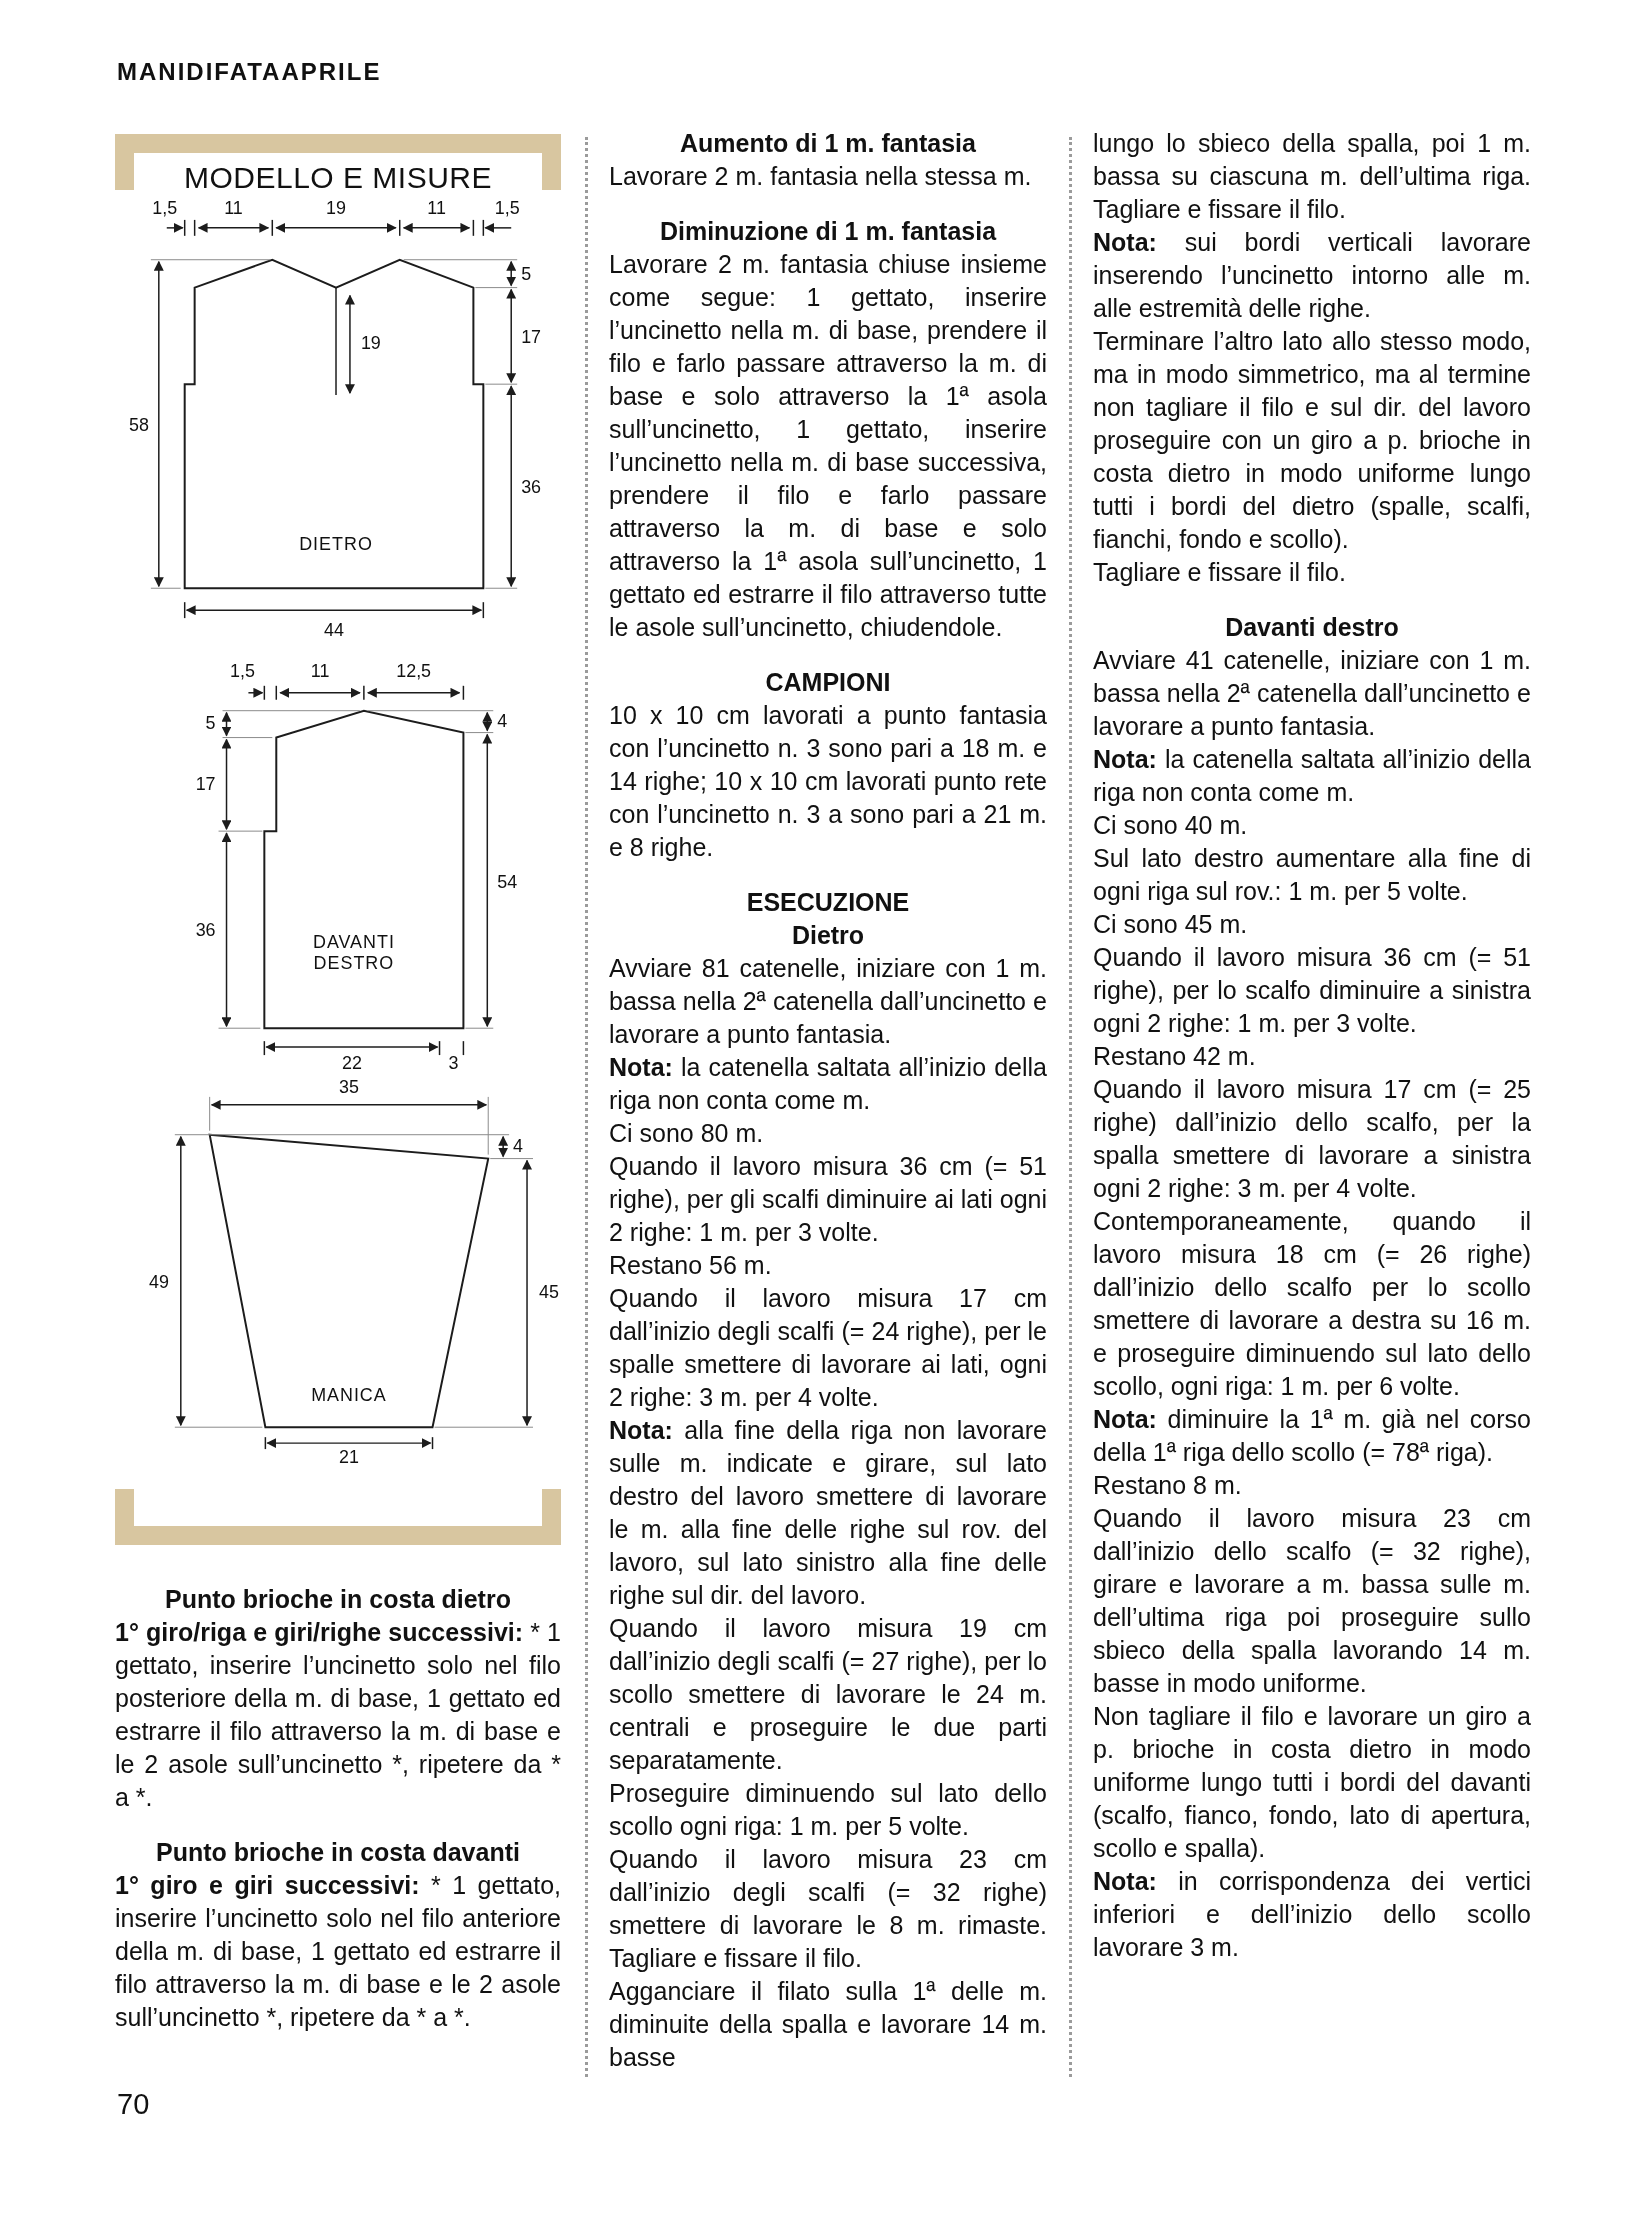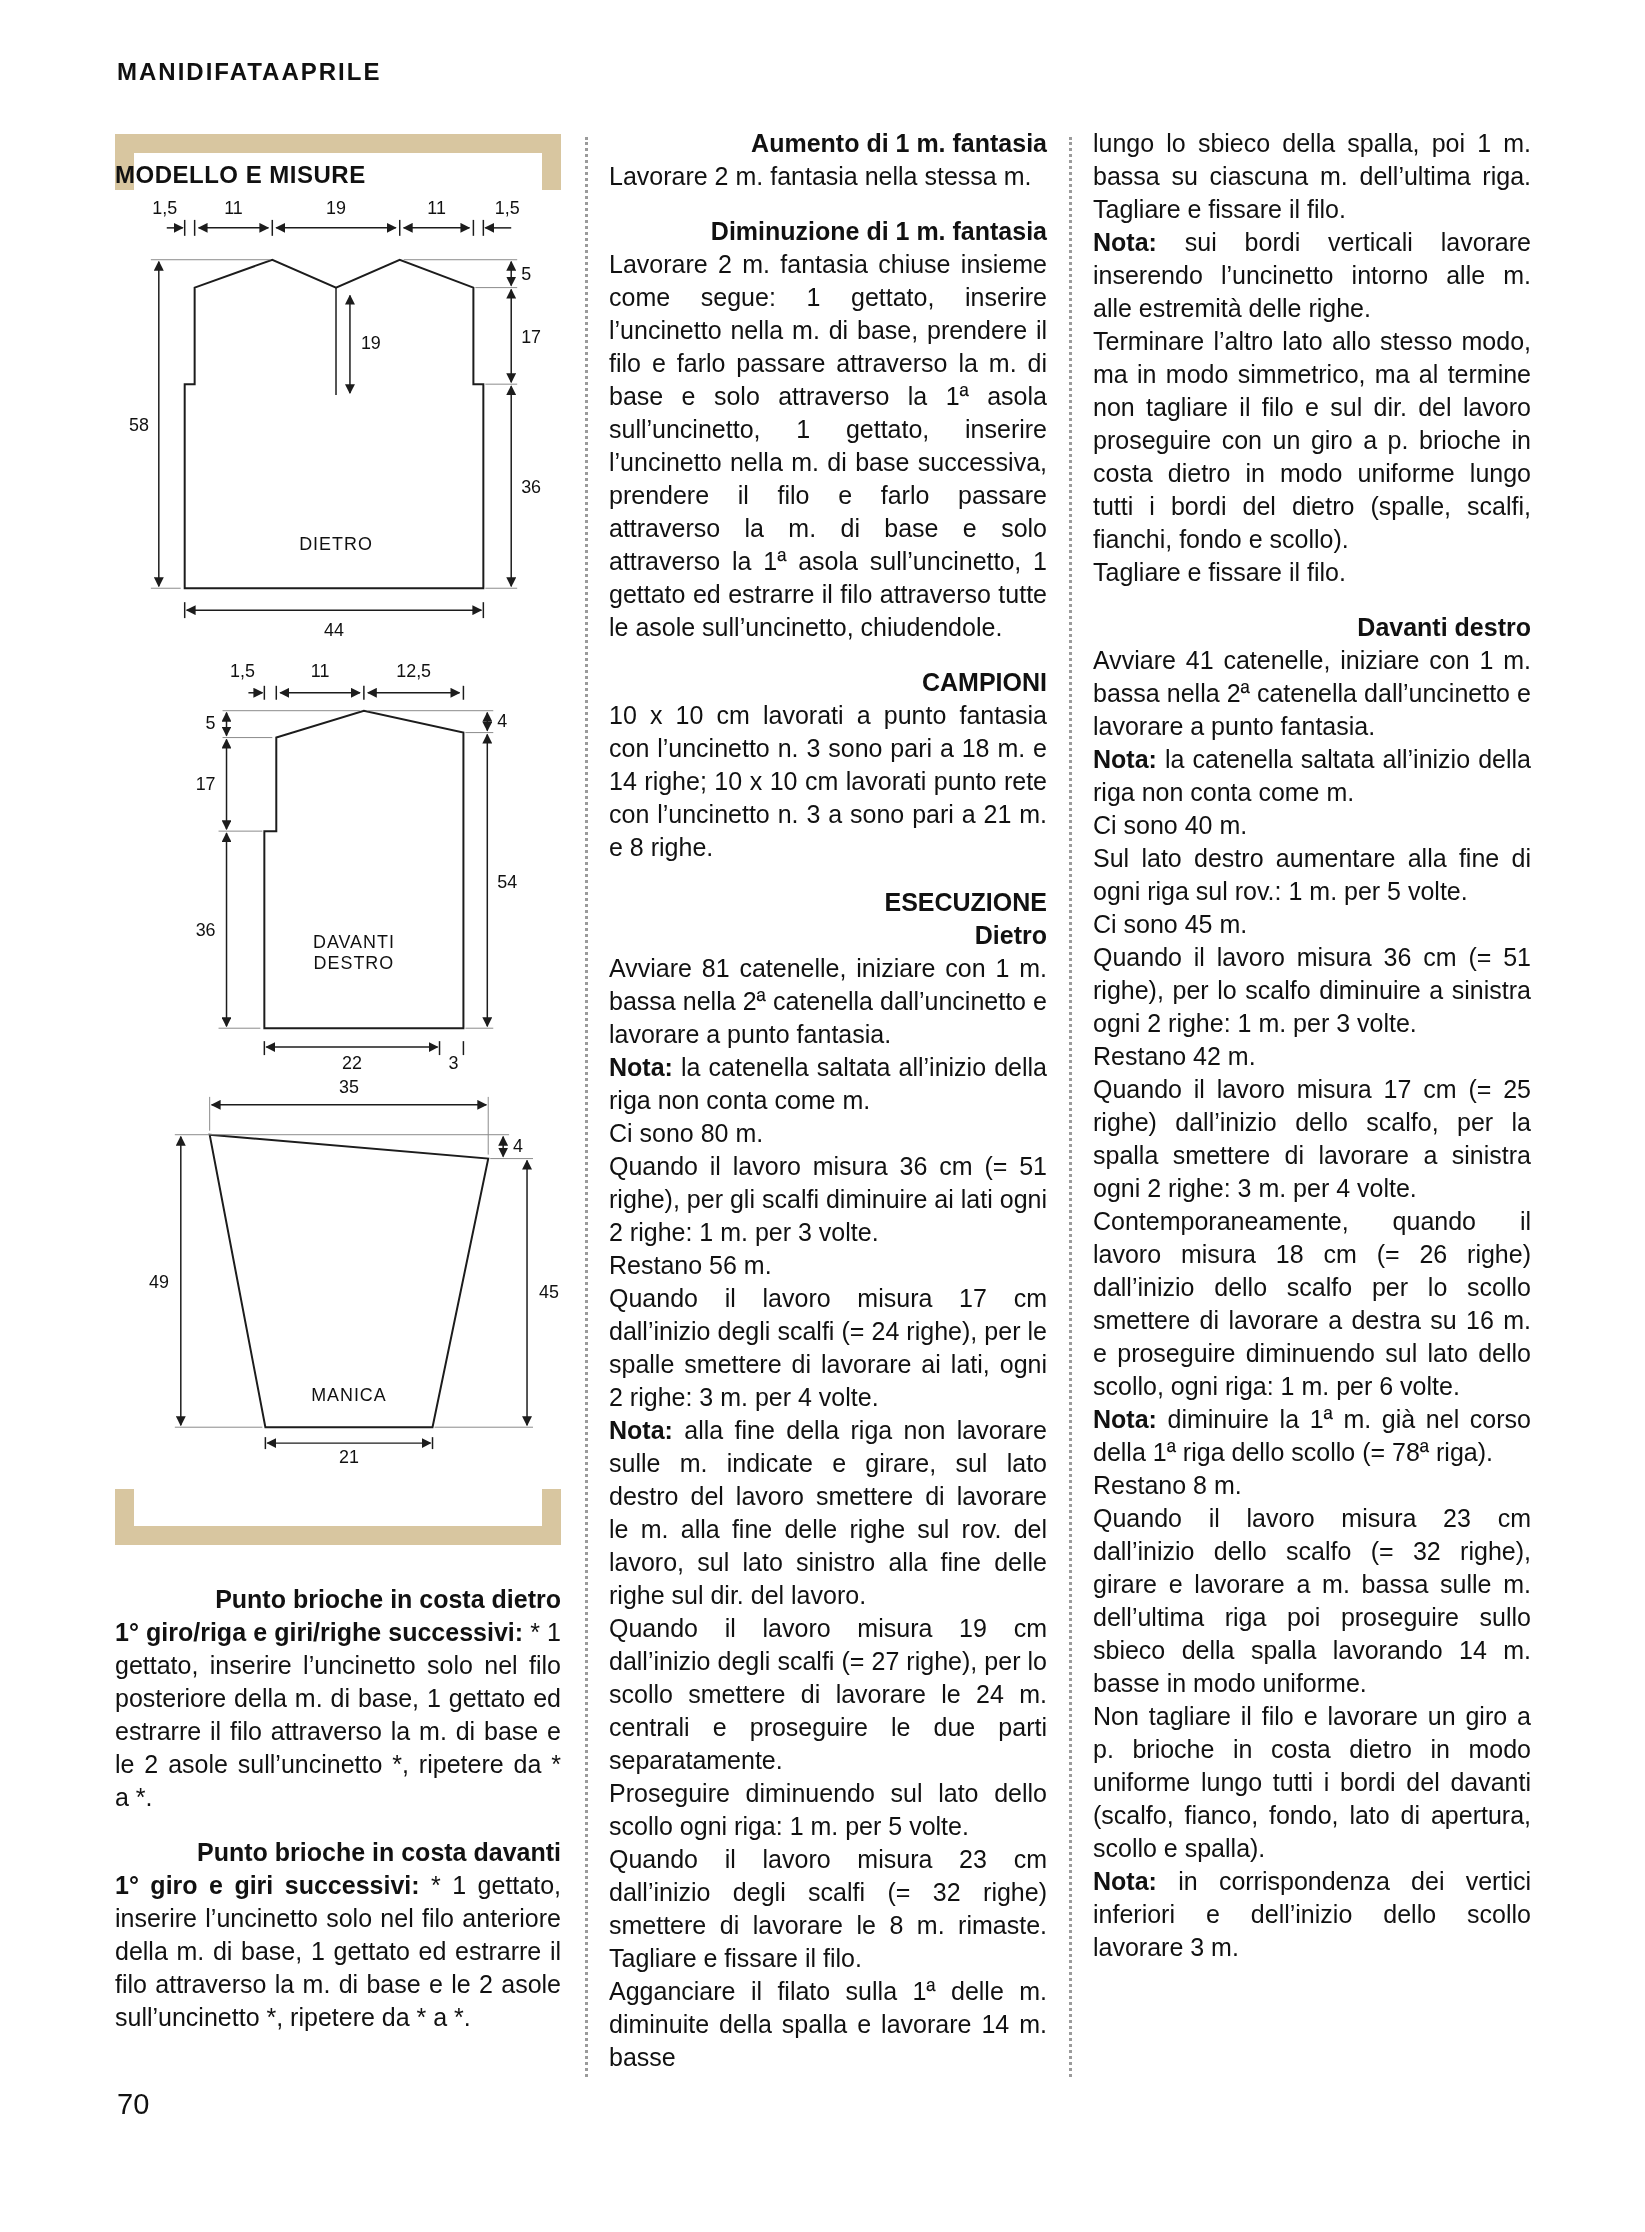--- a/index.html
+++ b/index.html
@@ -9,27 +9,27 @@
   .masthead{position:absolute;left:117px;top:58px;font-size:24px;font-weight:700;letter-spacing:2px}
   .page-number{position:absolute;left:117px;top:2088px;font-size:29px}
   .vsep{position:absolute;top:137px;height:1940px;width:0;border-left:3px dotted var(--separator,#9b9b9b)}
   .vsep.v1{left:585px}
   .vsep.v2{left:1069px}
   .col{position:absolute;width:438px}
   .col-left{left:115px;top:134px;width:446px}
   .col-mid{left:609px;top:127px}
   .col-right{left:1093px;top:127px}
   .blk{font-size:25px;line-height:33px;text-align:justify}
-  .blk.h{font-weight:700;text-align:right}
+  .blk.h{font-weight:700;text-align:center}
   .blk.gap{margin-top:22px}
   .model-box{position:relative;width:446px;height:1411px}
   .bk{position:absolute;left:0;right:0;height:56px;border-color:var(--bracket,#d8c6a0);border-style:solid;border-width:0}
   .bk.top{top:0;border-top-width:19px;border-left-width:19px;border-right-width:19px}
   .bk.bottom{bottom:0;border-bottom-width:19px;border-left-width:19px;border-right-width:19px}
-  .box-title{position:absolute;top:27px;left:0;width:100%;font-weight:700;font-size:24px;letter-spacing:0.5px}
+  .box-title{position:absolute;top:27px;left:0;width:100%;text-align:center;font-weight:400;font-size:30px;letter-spacing:0.5px}
   .dg{position:absolute;left:0}
   #svg-dietro{top:64px}
   #svg-davanti{top:511px}
   #svg-manica{top:943px}
   svg .ol{fill:none;stroke:#1c1c1c;stroke-width:2}
   svg .ln{fill:none;stroke:#1c1c1c;stroke-width:1.5}
   svg .gd{fill:none;stroke:#8a8a8a;stroke-width:1}
   svg text{font-family:"Liberation Sans",sans-serif;font-size:18px;fill:#111}
   svg text.pl{letter-spacing:1px}
   .left-text{margin-top:38px}

